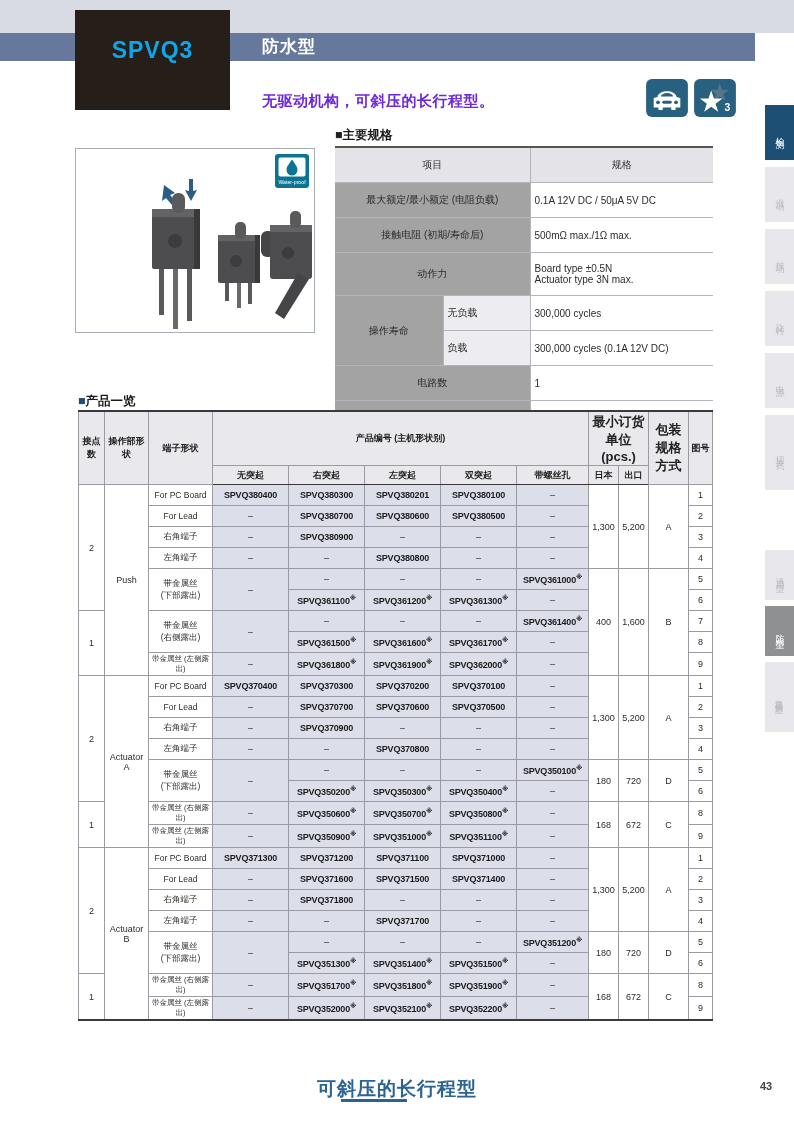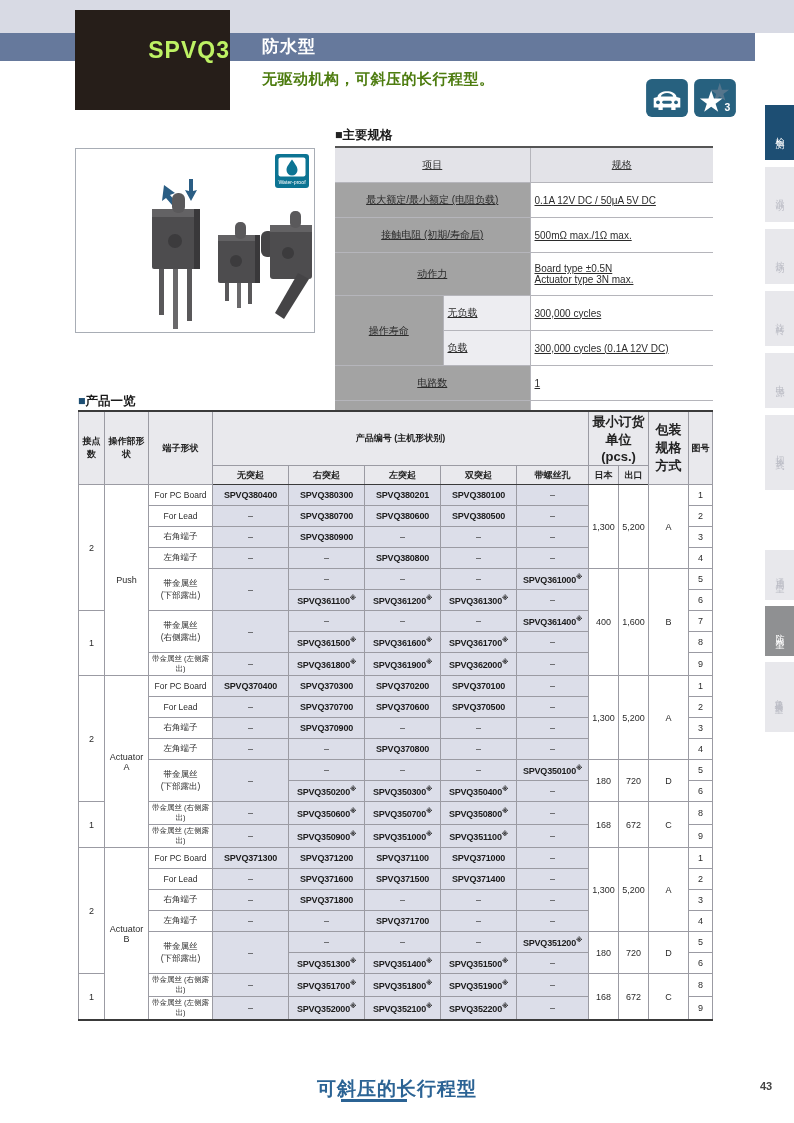--- a/index.html
+++ b/index.html
@@ -7,37 +7,37 @@
   body {
     position:relative;
     font-family:"Liberation Sans","DejaVu Sans",sans-serif;
     background:#ffffff; color:#2b2b2b; overflow:hidden;
   }
   
   .top-strip { position:absolute; left:0; top:0; width:794px; height:33px; background:#d8dae4; }
   .title-band { position:absolute; left:0; top:33px; width:755px; height:28px; background:#66799c; }
   .band-label { position:absolute; left:262px; top:0; height:28px; line-height:28px; color:#fff; font-size:17px; font-weight:bold; letter-spacing:1px; }
   .model-box { position:absolute; left:75px; top:10px; width:155px; height:100px; background:#261e19; }
-  .model-box span { display:block; text-align:right; margin-top:27px; color:#bef264; font-size:23px; font-weight:bold; letter-spacing:1px; }
-  .descr { position:absolute; left:262px; top:70px; font-size:15px; font-weight:bold; color:#4d7c0f; letter-spacing:0.5px; }
+  .model-box span { display:block; text-align:center; margin-top:27px; color:#0ea5e9; font-size:23px; font-weight:bold; letter-spacing:1px; }
+  .descr { position:absolute; left:262px; top:92px; font-size:15px; font-weight:bold; color:#6d28d9; letter-spacing:0.5px; }
   .hdr-icon { position:absolute; top:79px; width:42px; height:38px; }
   .hdr-icon.car { left:646px; }
   .hdr-icon.star { left:694px; }
 
   
   .img-box { position:absolute; left:75px; top:148px; width:240px; height:185px; background:#fff; border:1px solid #a8adb5; }
   .wp-badge { position:absolute; right:5px; top:5px; width:34px; height:34px; }
 
   
   .spec-title { position:absolute; left:335px; top:127px; font-size:12.5px; font-weight:bold; color:#1a1a1a; }
   .spec-title .sq { color:#222; }
   .spec-wrap { position:absolute; left:335px; top:146px; }
   .spec-table { width:378px; border-collapse:collapse; table-layout:fixed; font-size:10px;
                 border-top:2px solid #555; border-bottom:2px solid #555; }
-  .spec-table th, .spec-table td { border:1px solid #b5b5bb; height:28px; padding:10px 4px; white-space:pre-line;text-decoration:underline; }
+  .spec-table th, .spec-table td { border:1px solid #b5b5bb; height:28px; padding:10px 4px; white-space:pre-line; }
   .spec-table tr > *:first-child { border-left:0; }
   .spec-table tr > *:last-child { border-right:0; }
   .spec-table th { background:#e3e3e8; font-weight:normal; text-align:center; height:26px; color:#333; }
   .spec-label { background:#a3a3a3; text-align:center; padding-left:8px; }
   .spec-sub { background:#ededf1; text-align:left; padding-left:8px; }
   .spec-value { }
   .row-tall td { height:34px; }
 
   
   .prod-title { position:absolute; left:78px; top:393px; font-size:12.5px; font-weight:bold; color:#1a1a1a; }

